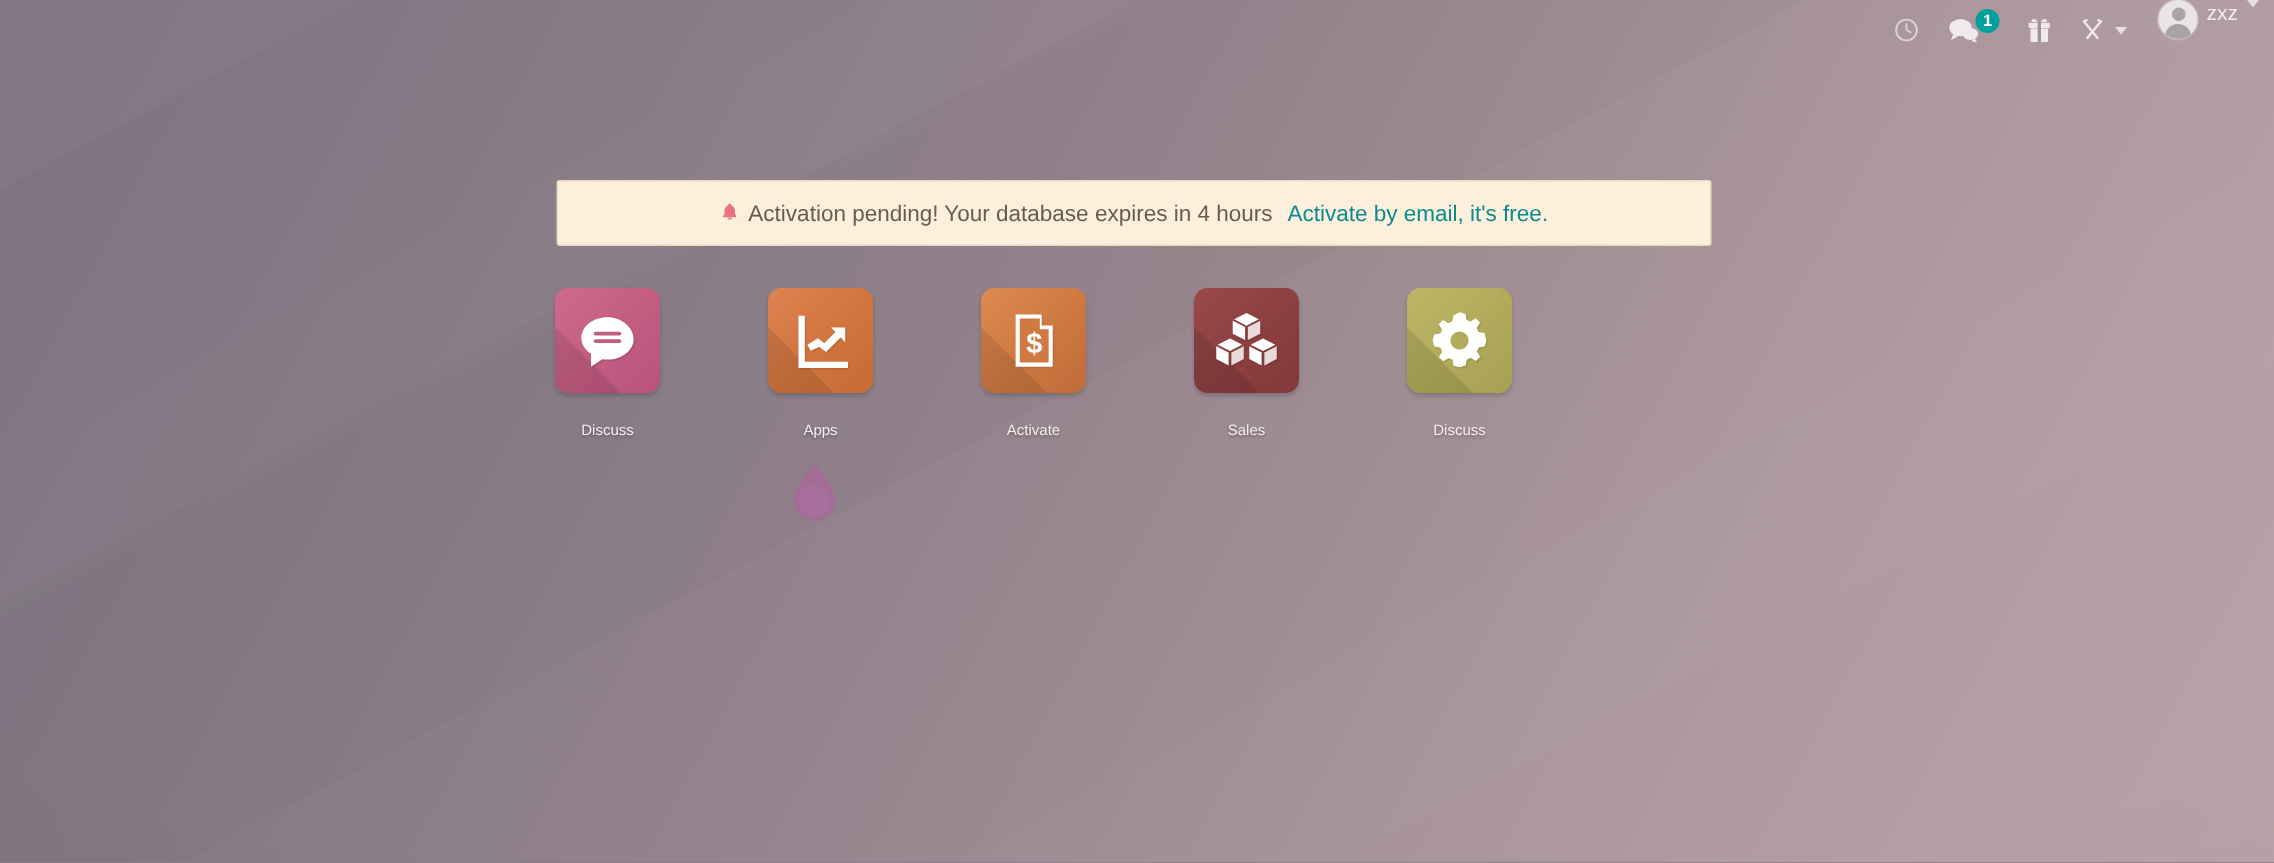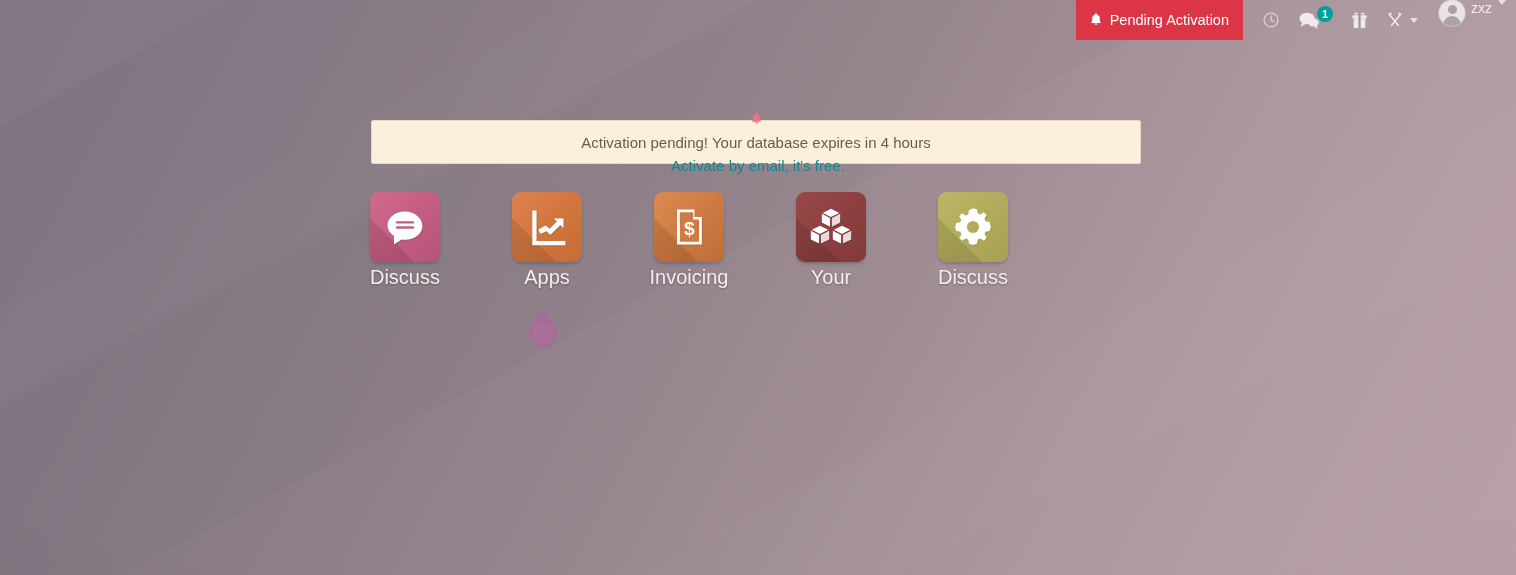--- a/index.html
+++ b/index.html
@@ -165,21 +165,20 @@
     background: #fcf0dd;
     border: 1px solid #e8d9c0;
     border-radius: 2px;
     display: flex;
     align-items: center;
     justify-content: center;
     gap: 6px;
     font-size: 15px;
     color: #6b5c4a;
     z-index: 10;
-    flex-direction: column;
   }
   #activation-banner .banner-bell { color: #e8737f; font-size: 14px; }
   #activation-banner .banner-text { color: #6a5b4b; }
   #activation-banner .banner-link {
     color: #0b8a8f;
     font-weight: normal;
     text-decoration: none;
     cursor: pointer;
     margin-left: 4px;
   }
@@ -224,23 +223,23 @@
   }
   .app-icon .glyph {
     position: relative;
     z-index: 2;
     width: 44px;
     height: 44px;
     display: block;
     filter: drop-shadow(1px 1px 0 rgba(0,0,0,0.10));
   }
   .app-label {
-    margin-top: 4px;
+    margin-top: 20px;
     color: #f3eef0;
-    font-size: 20px;
+    font-size: 10px;
     text-shadow: 0 1px 2px rgba(0,0,0,0.28);
     white-space: nowrap;
   }
 
   
   #droplet {
     position: absolute;
     left: 526px;
     top: 308px;
     width: 34px;
@@ -255,28 +254,20 @@
   <div class="band b1"></div>
   <div class="band b2"></div>
   <div class="band b3"></div>
   <div class="band b4"></div>
   <div class="vign"></div>
 </div>
 
 <div id="navbar">
   <div class="nav-right">
 
-    <div id="pending-activation">
-      <span class="bell">
-        <svg width="14" height="14" viewBox="0 0 24 24" fill="#ffffff">
-          <path d="M12 2a2 2 0 0 0-2 2v.6C7.2 5.4 5.5 7.9 5.5 11v4L4 17.5V19h16v-1.5L18.5 15v-4c0-3.1-1.7-5.6-4.5-6.4V4a2 2 0 0 0-2-2zm0 20a2.6 2.6 0 0 0 2.6-2.4H9.4A2.6 2.6 0 0 0 12 22z"></path>
-        </svg>
-      </span>
-      <span class="pa-label">Pending Activation</span>
-    </div>
 
     <div class="nav-items">
 
       <div class="nav-btn">
         <span>
           <svg width="18" height="18" viewBox="0 0 24 24" fill="none" stroke="rgba(235,228,232,0.78)" stroke-width="1.7">
             <circle cx="12" cy="12" r="9.2"></circle>
             <path d="M12 6.6V12l3.6 2.1" stroke-linecap="round"></path>
           </svg>
         </span>
@@ -368,42 +359,42 @@
 
   <a class="app-item" href="#">
     <span class="app-icon" style="background:linear-gradient(135deg,#dc8a52 0%,#cf7a43 50%,#bf6c39 100%);">
       <span class="tile-shadow"></span>
       <svg class="glyph" viewBox="0 0 48 48">
         <path fill="#ffffff" d="M11 5h19l8 8v30H11z M30 5v8h8" fill-rule="evenodd"></path>
         <path fill="#cf7a43" d="M14 8h14.6v7.8H35V40H14z"></path>
         <text x="24.5" y="33" font-family="Liberation Sans, sans-serif" font-size="21" font-weight="bold" fill="#ffffff" text-anchor="middle">$</text>
       </svg>
     </span>
-    <span class="app-label">Invoicing</span>
+    <span class="app-label">Activate</span>
   </a>
 
   <a class="app-item" href="#">
     <span class="app-icon" style="background:linear-gradient(135deg,#9a4848 0%,#8d4040 50%,#823939 100%);">
       <span class="tile-shadow"></span>
       <svg class="glyph" viewBox="0 0 48 48">
 
         <path fill="#ffffff" d="M24 4l9 4.6-9 4.6-9-4.6z"></path>
         <path fill="#ffffff" d="M14 9.6l9 4.6v9.4l-9-4.6z"></path>
         <path fill="#e9dada" d="M34 9.6l-9 4.6v9.4l9-4.6z"></path>
 
         <path fill="#ffffff" d="M12 22.5l9 4.6-9 4.6-9-4.6z"></path>
         <path fill="#ffffff" d="M2 28.1l9 4.6v9.4l-9-4.6z"></path>
         <path fill="#e9dada" d="M22 28.1l-9 4.6v9.4l9-4.6z"></path>
 
         <path fill="#ffffff" d="M36 22.5l9 4.6-9 4.6-9-4.6z"></path>
         <path fill="#ffffff" d="M26 28.1l9 4.6v9.4l-9-4.6z"></path>
         <path fill="#e9dada" d="M46 28.1l-9 4.6v9.4l9-4.6z"></path>
       </svg>
     </span>
-    <span class="app-label">Your</span>
+    <span class="app-label">Sales</span>
   </a>
 
   <a class="app-item" href="#">
     <span class="app-icon" style="background:linear-gradient(135deg,#bdb667 0%,#b2ab5c 50%,#a6a053 100%);">
       <span class="tile-shadow"></span>
       <svg class="glyph" viewBox="0 0 48 48">
         <path fill="#ffffff" d="M24 3.5l4.3 1.1.8 4.5c1 .35 1.95.75 2.85 1.25l3.85-2.45 3.15 3.15-2.45 3.85c.5.9.9 1.85 1.25 2.85l4.5.8L43.5 24l-1.1 4.3-4.5.8c-.35 1-.75 1.95-1.25 2.85l2.45 3.85-3.15 3.15-3.85-2.45c-.9.5-1.85.9-2.85 1.25l-.8 4.5L24 43.5l-4.3-1.1-.8-4.5c-1-.35-1.95-.75-2.85-1.25l-3.85 2.45-3.15-3.15 2.45-3.85c-.5-.9-.9-1.85-1.25-2.85l-4.5-.8L4.5 24l1.1-4.3 4.5-.8c.35-1 .75-1.95 1.25-2.85L8.9 12.2l3.15-3.15 3.85 2.45c.9-.5 1.85-.9 2.85-1.25l.8-4.5z"></path>
         <circle cx="24" cy="24" r="6.6" fill="#b2ab5c"></circle>
       </svg>
     </span>

